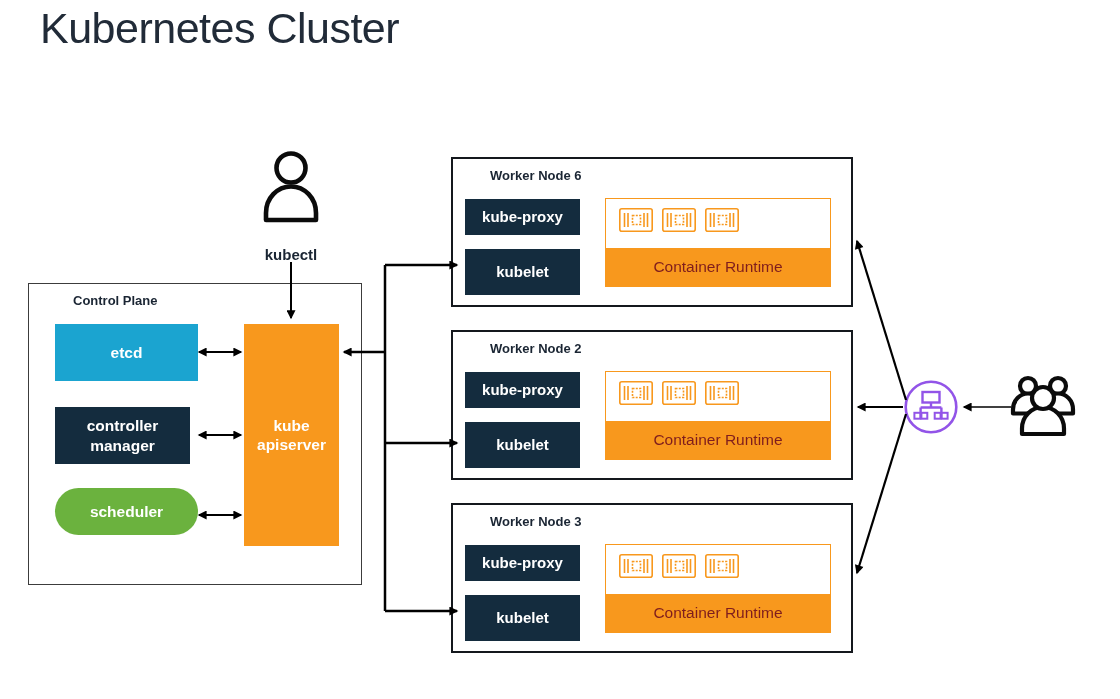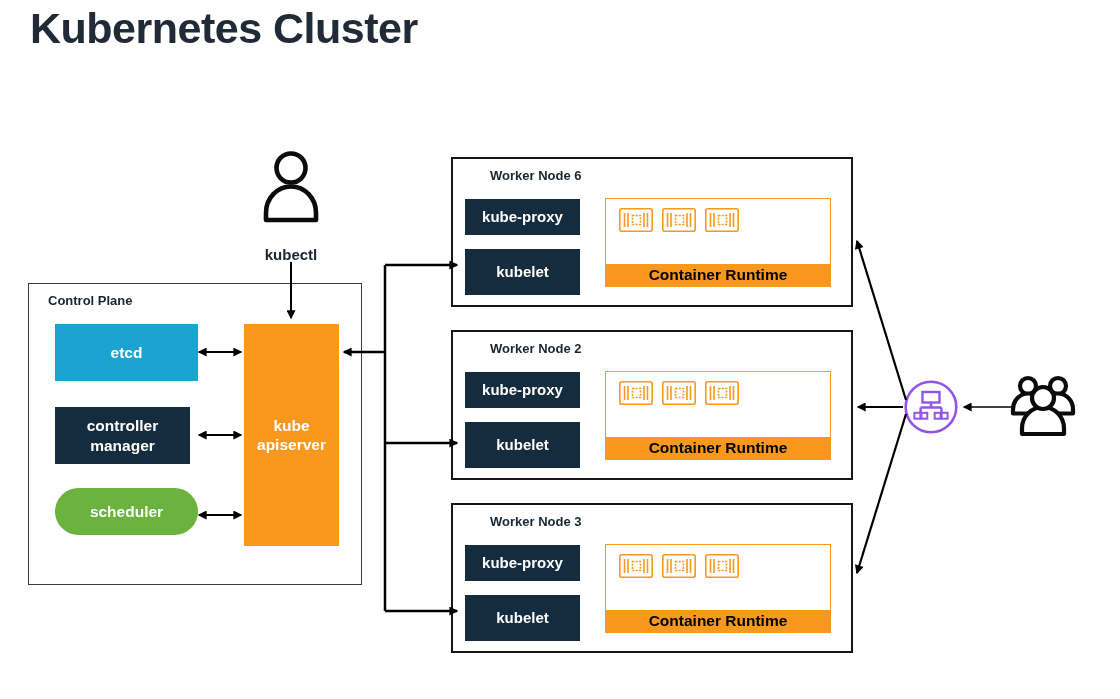--- a/index.html
+++ b/index.html
@@ -1,43 +1,43 @@
 <!DOCTYPE html>
 <html style="--ink: #212B38; --navy: #142C3E; --cyan: #1BA4D0; --green: #6BB23E; --orange: #F8981D; --purple: #9254E8;"><head>
 <meta charset="utf-8">
 <style>
   html,body{margin:0;padding:0;background:#fff;}
   .canvas{position:relative;width:1120px;height:699px;background:#fff;overflow:hidden;
           font-family:"Liberation Sans",sans-serif;}
-  .title{position:absolute;left:30px;top:4px;font-size:43px;font-weight:bold;
+  .title{position:absolute;left:40px;top:4px;font-size:43px;font-weight:normal;
          color:var(--ink);letter-spacing:-0.5px;}
   
   .groupbox{position:absolute;background:#fff;box-sizing:border-box;}
   .cp{left:28px;top:283px;width:334px;height:302px;border:1.5px solid #3c3c3c;}
   .node{width:402px;height:150px;border:2px solid #14181d;left:451px;}
   .node1{top:157px}.node2{top:330px}.node3{top:503px}
   .group-label{position:absolute;font-size:13px;font-weight:700;color:#1a2533;}
-  .cp .group-label{left:19px;top:9px;}
+  .cp .group-label{left:44px;top:9px;}
   .node .group-label{left:37px;top:9px;}
   
   .comp{position:absolute;display:flex;align-items:center;justify-content:center;
         color:#fff;font-weight:700;font-size:15.5px;line-height:1.25;text-align:center;
         box-sizing:border-box;}
   .etcd{left:26px;top:40px;width:143px;height:57px;background:var(--cyan);}
   .cmgr{left:26px;top:123px;width:135px;height:57px;background:var(--navy);padding:0 24px;}
   .sched{left:26px;top:204px;width:143px;height:47px;background:var(--green);border-radius:27px;}
   .apisrv{left:215px;top:40px;width:95px;height:222px;background:var(--orange);padding:0 6px;}
   .kproxy{left:12px;top:40px;width:115px;height:36px;background:var(--navy);font-size:15px;}
   .kubelet{left:12px;top:90px;width:115px;height:46px;background:var(--navy);font-size:15px;}
   
   .runtime{position:absolute;left:152px;top:39px;width:226px;height:89px;
            border:1.5px solid var(--orange);background:#fff;box-sizing:border-box;}
   .containers{position:absolute;left:13px;top:9px;display:flex;gap:9px;}
-  .rt-band{position:absolute;left:0;right:0;bottom:0;height:22px;background:var(--orange);
-           color:#000000;font-weight:700;font-size:15.5px;display:flex;align-items:center;
+  .rt-band{position:absolute;left:0;right:0;bottom:0;height:38px;background:var(--orange);
+           color:#7f1d1d;font-weight:400;font-size:15.5px;display:flex;align-items:center;
            justify-content:center;}
   
   .kubectl-figure{position:absolute;left:255px;top:146px;width:72px;text-align:center;}
   .kubectl-label{margin-top:16px;font-size:15px;font-weight:600;color:#1a2533;}
   .lb{position:absolute;left:903px;top:379px;}
   .users{position:absolute;left:1010px;top:374px;}
   
   .ct{stroke:var(--orange);fill:none;}
   .lb-stroke{stroke:var(--purple);fill:none;}
   .overlay{position:absolute;left:0;top:0;width:1120px;height:699px;pointer-events:none;}

